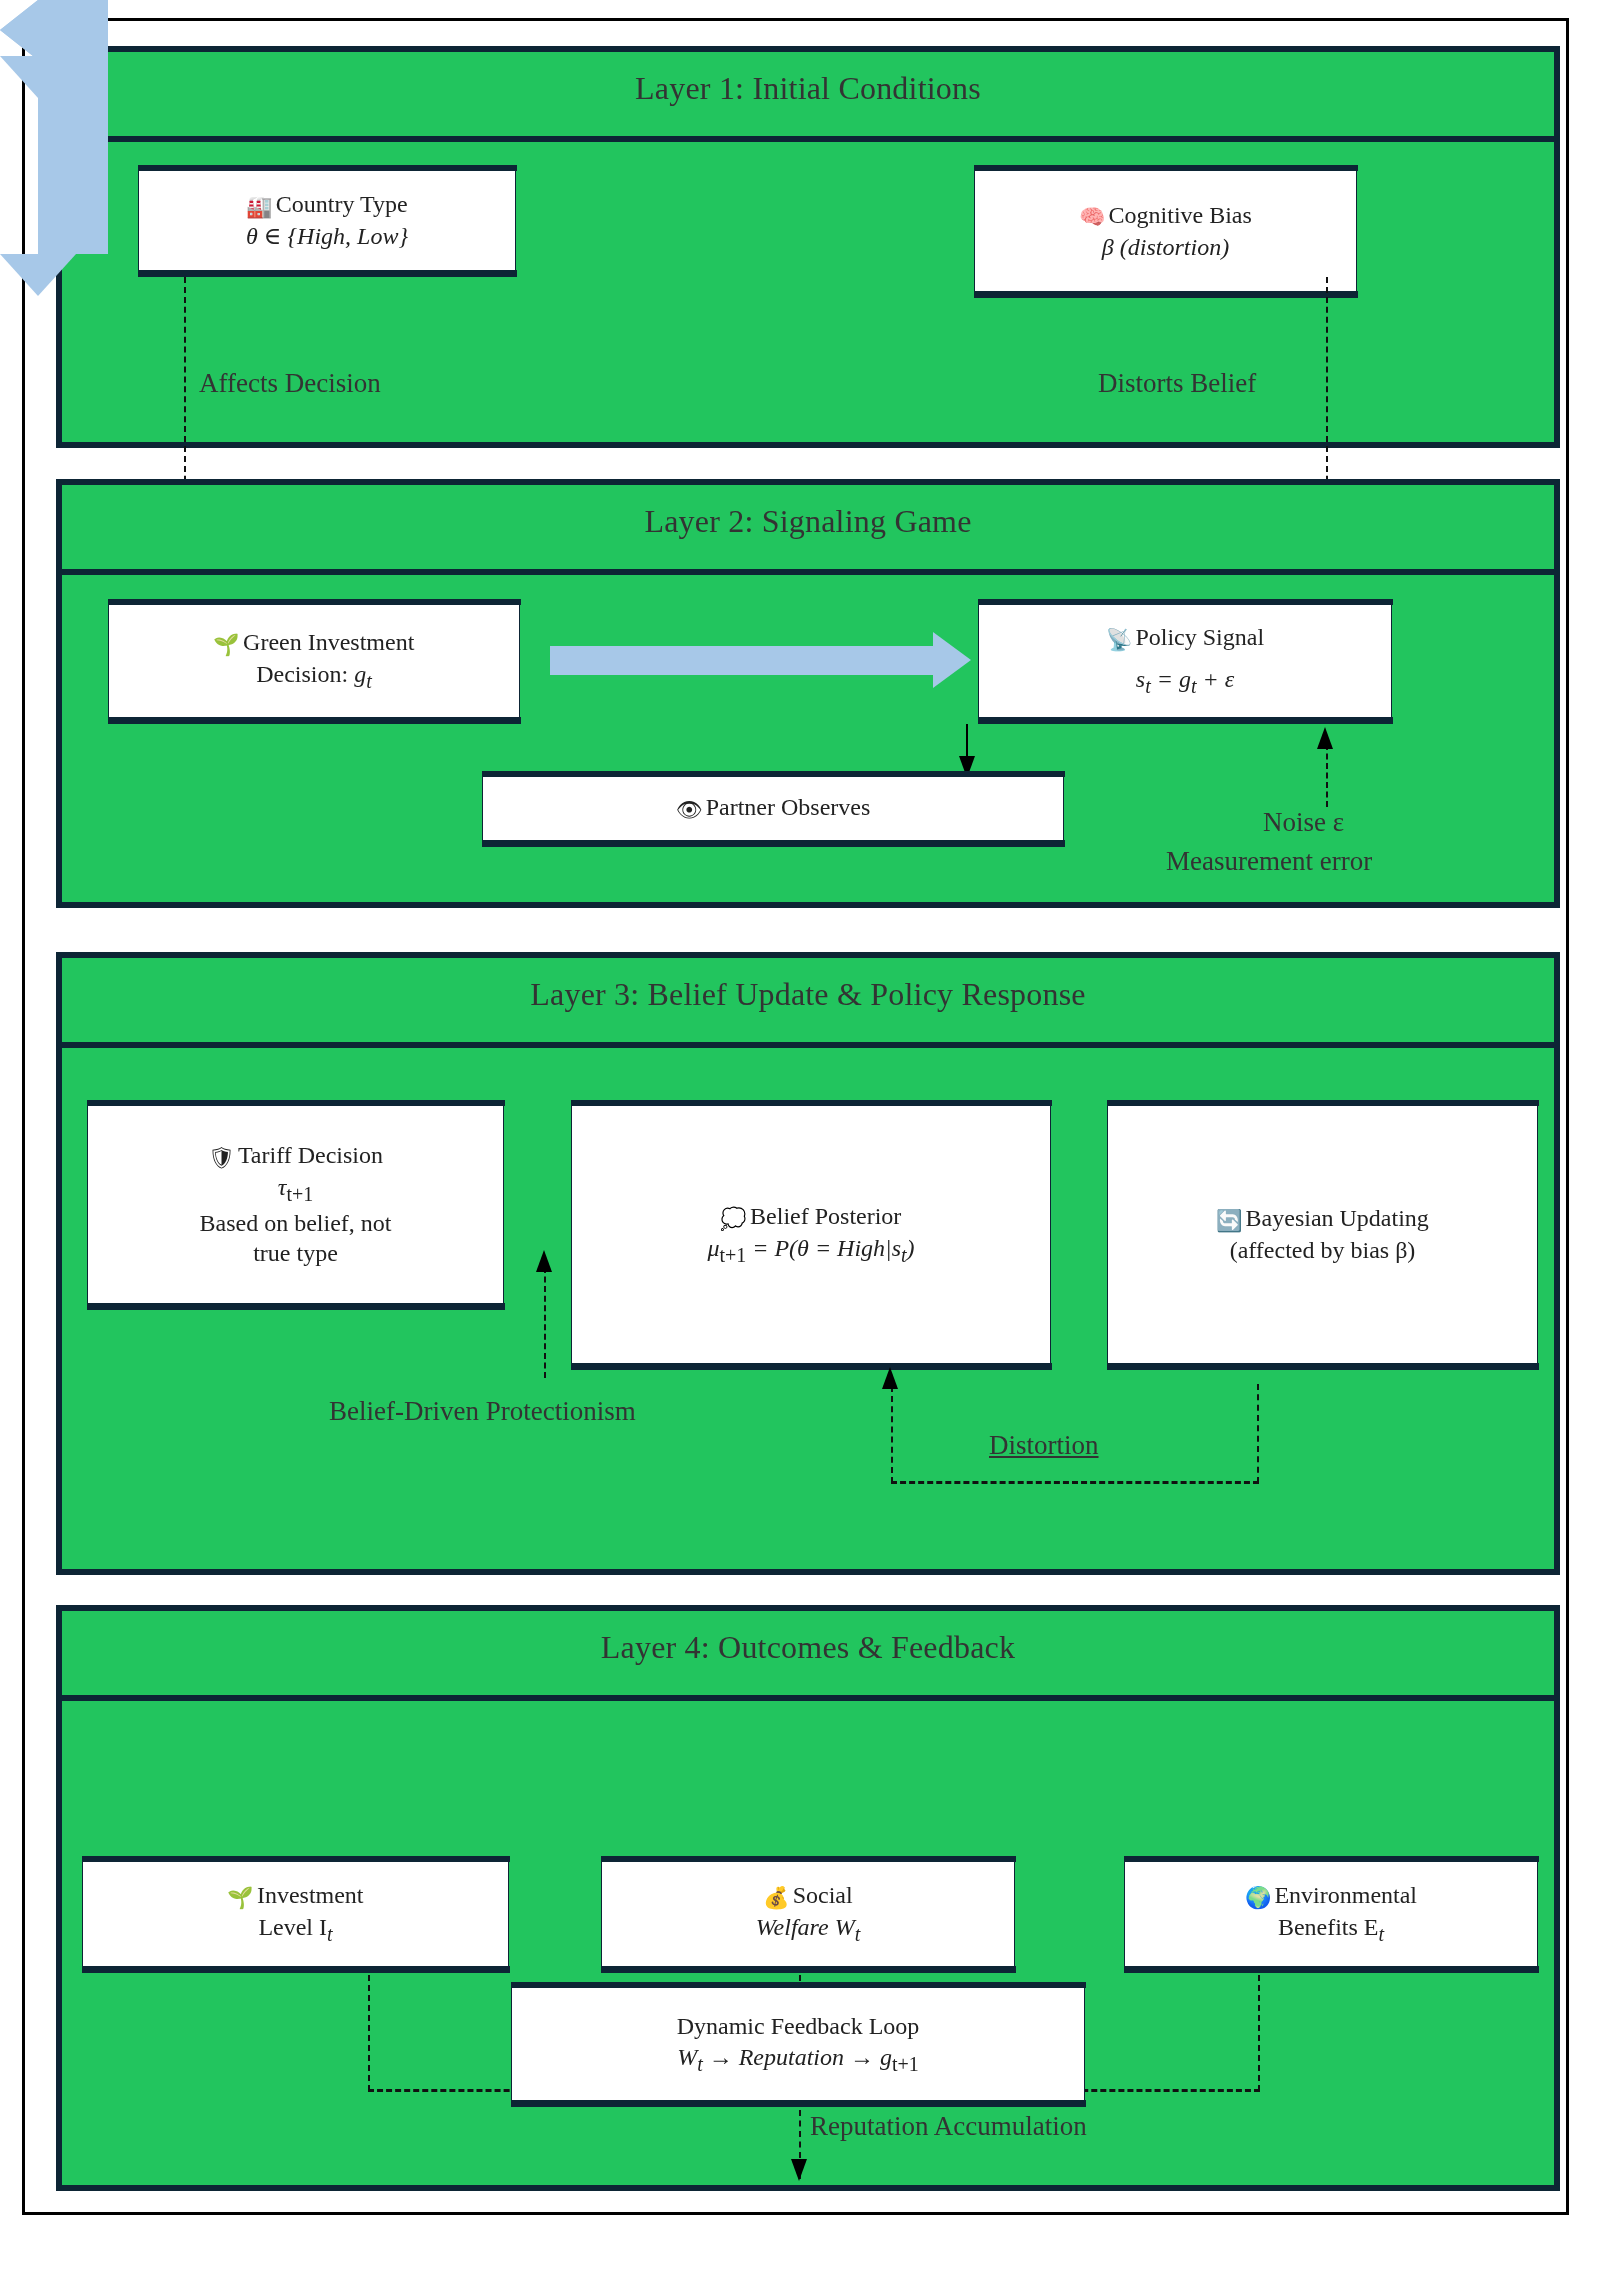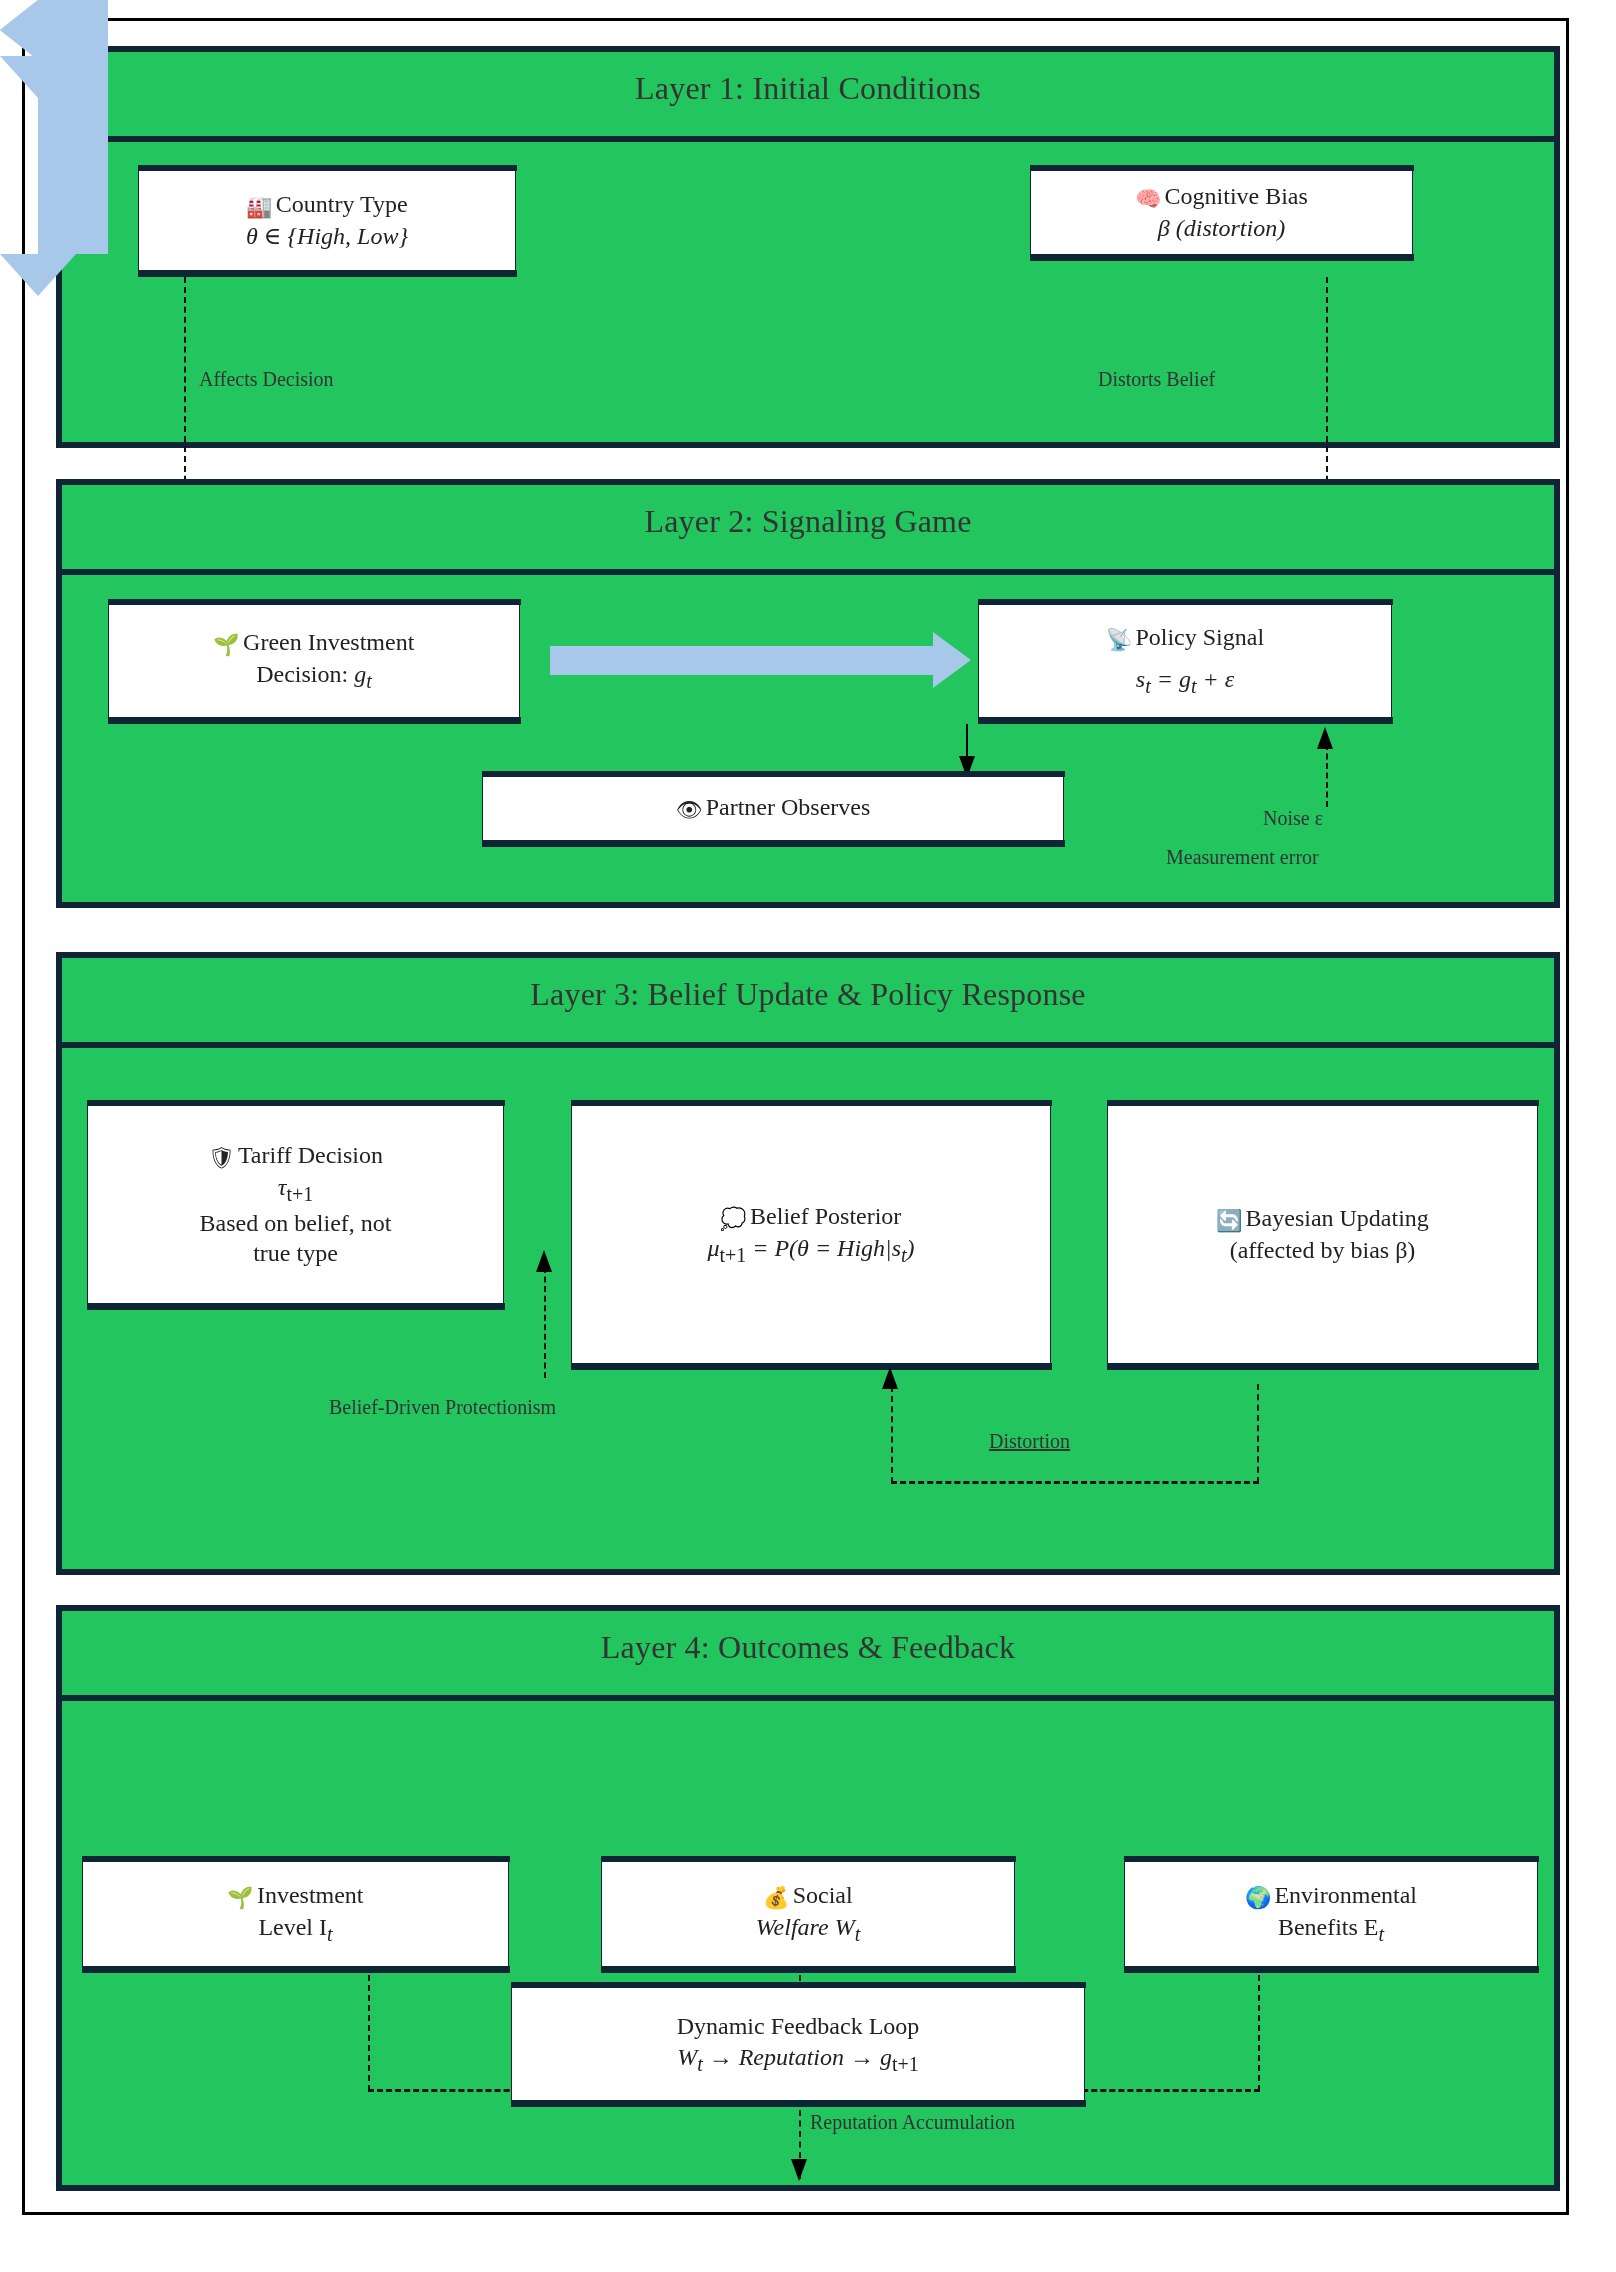--- a/index.html
+++ b/index.html
@@ -16,21 +16,21 @@
 
   .nodebox{position:absolute;background:#fff;border:1.5px solid #0d2535;box-sizing:border-box;
     display:flex;flex-direction:column;align-items:center;justify-content:center;
     text-align:center;color:#222;font-size:24px;line-height:1.28;}
   .nodebox .ln{display:block;white-space:nowrap;}
   .nodebox .thick-top{position:absolute;left:-1.5px;right:-1.5px;top:-1.5px;height:6.8px;background:#0d2535;}
   .nodebox .thick-bot{position:absolute;left:-1.5px;right:-1.5px;bottom:-1.5px;height:6.8px;background:#0d2535;}
   .emoji{font-size:21.3px;vertical-align:-1.9px;margin-right:2.9px;}
   .mi{font-style:italic;}
 
-  .cap{position:absolute;color:#333;font-size:20px;white-space:nowrap;}
+  .cap{position:absolute;color:#333;font-size:27px;white-space:nowrap;}
 
   .dline{position:absolute;background:transparent;}
   .dl-v{border-left:2.4px dashed #111;}
   .dl-h{border-top:3.4px dashed #111;}
 
   .sline{position:absolute;background:#000;}
 
   .arrow-head-down{position:absolute;width:0;height:0;
     border-left:8.2px solid transparent;border-right:8.2px solid transparent;border-top:22px solid #000;}
   .arrow-head-up{position:absolute;width:0;height:0;
@@ -58,21 +58,21 @@
     <div class="layer-hrule" style="top:84px;"></div>
   </div>
 
   <div class="nodebox" style="left:138px;top:165px;width:378px;height:111px;">
     <div class="thick-top"></div>
       <div class="thick-bot"></div>
     <span class="ln"><span class="emoji">🏭</span><span>Country Type</span></span>
     <span class="ln mi">θ ∈ {High, Low}</span>
   </div>
 
-  <div class="nodebox" style="left:1030px;top:165px;width:383px;height:95px;">
+  <div class="nodebox" style="left:974px;top:165px;width:383px;height:132px;">
     <div class="thick-top"></div>
       <div class="thick-bot"></div>
     <span class="ln"><span class="emoji">🧠</span><span>Cognitive Bias</span></span>
     <span class="ln mi">β (distortion)</span>
   </div>
 
   <div class="dline dl-v" style="left:184px;top:277px;height:344px;"></div>
   <div class="arrow-head-down" style="left:175px;top:600px;"></div>
   <div class="cap" style="left:199px;top:368px;">Affects Decision</div>
 

